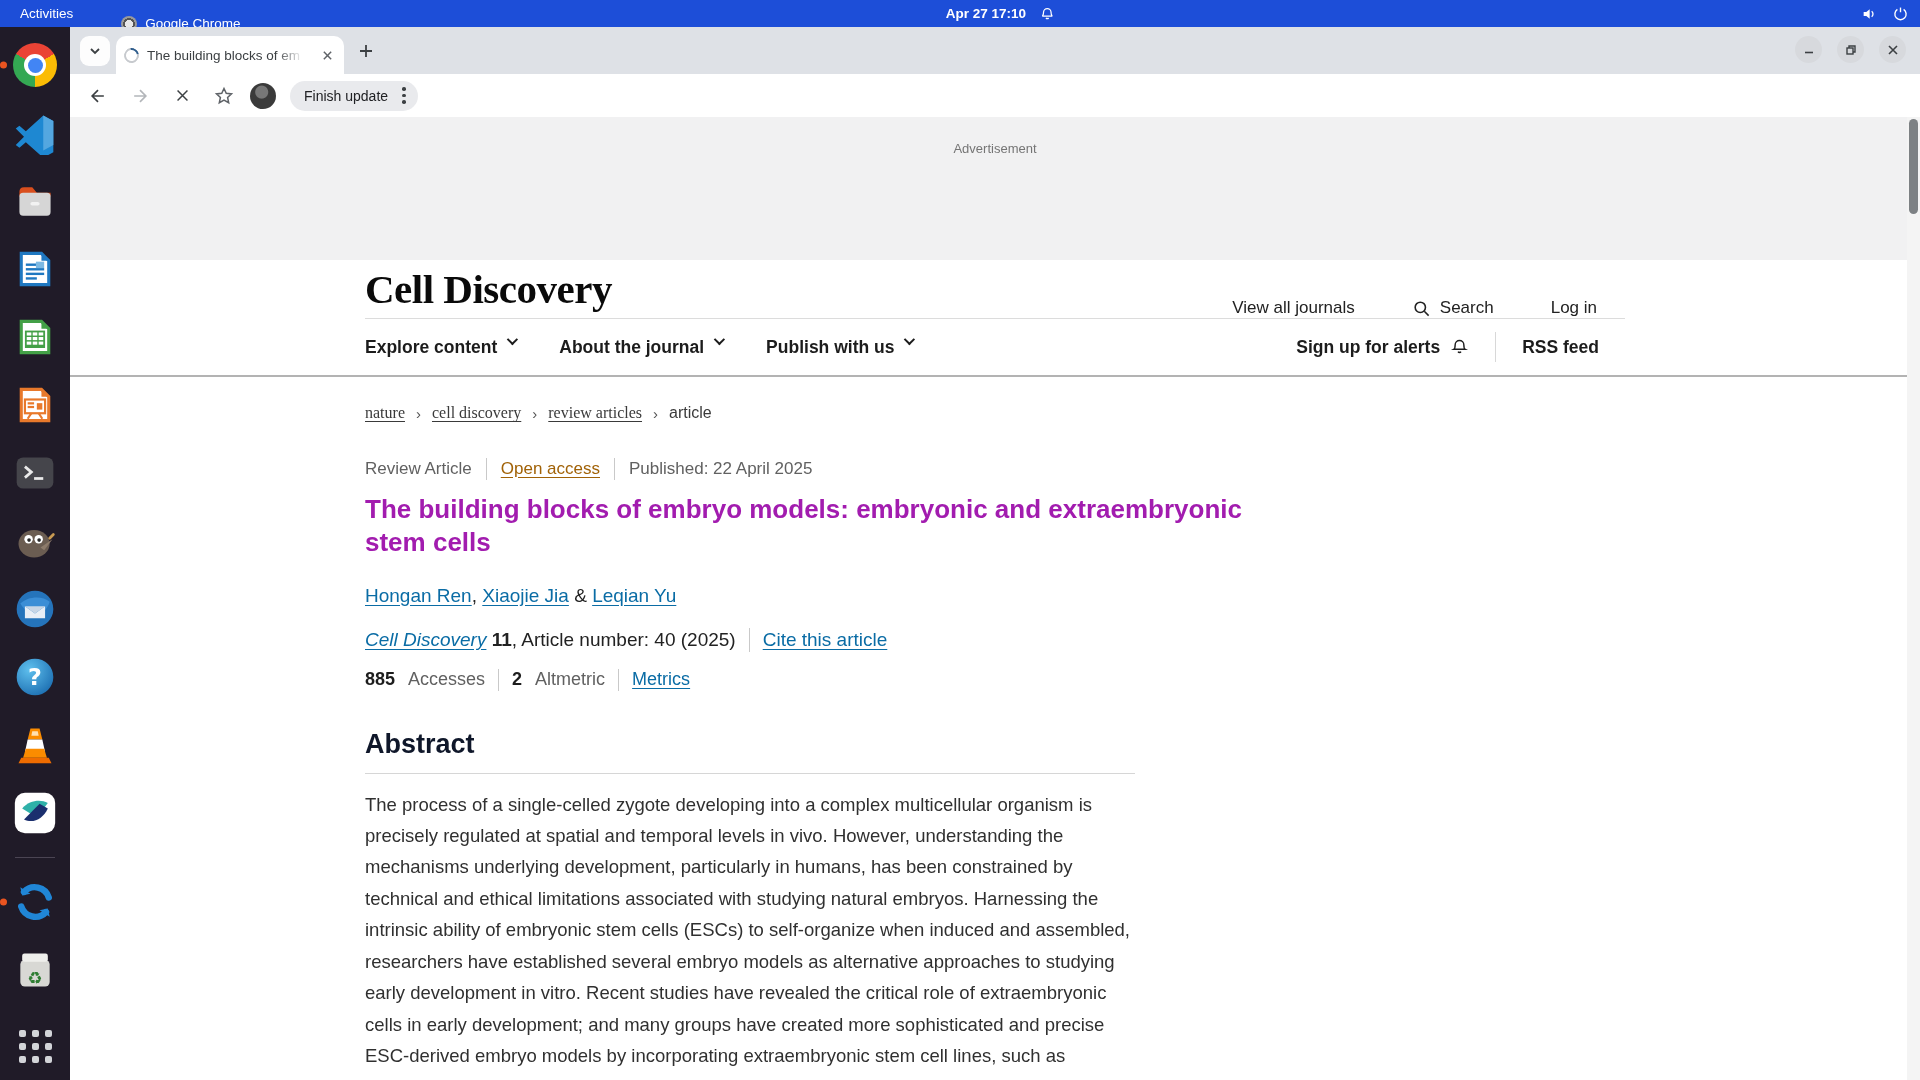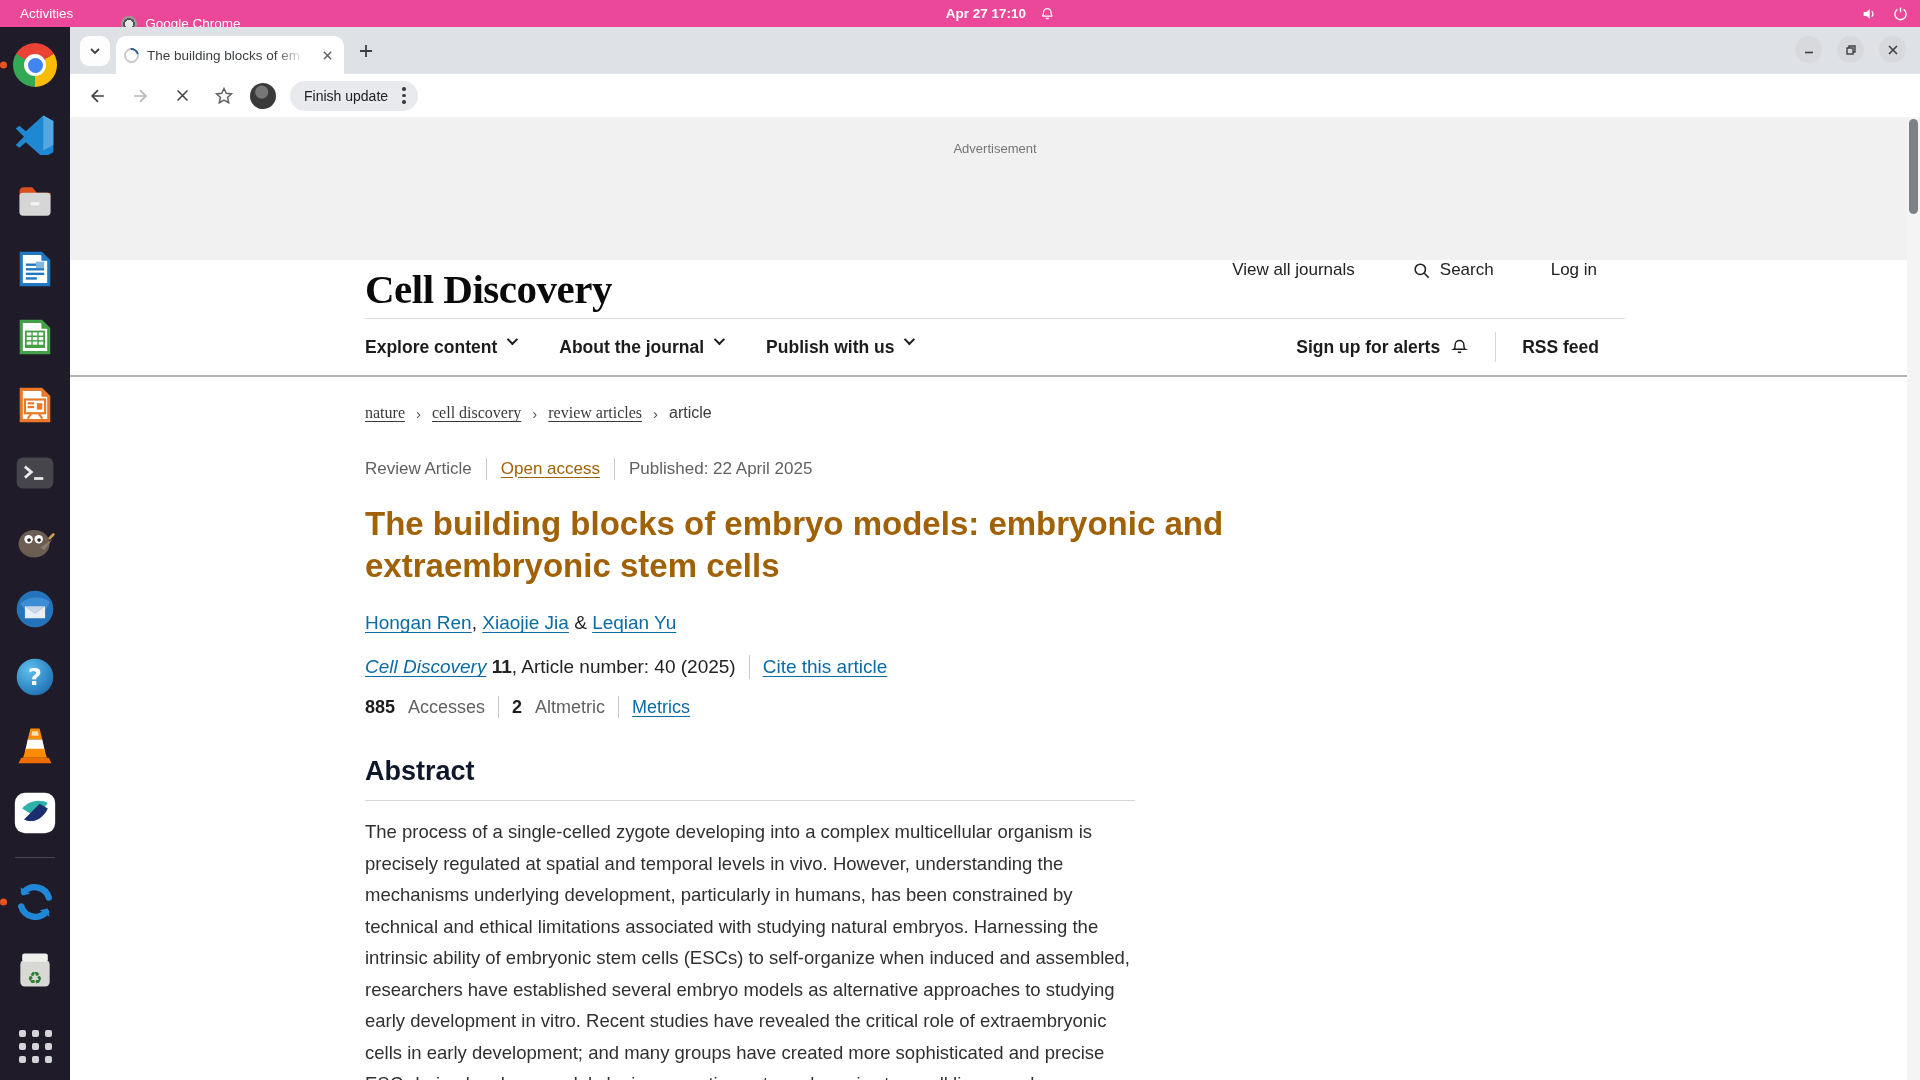--- a/index.html
+++ b/index.html
@@ -1,21 +1,21 @@
 <!DOCTYPE html>
 <html><head>
 <meta charset="utf-8">
 <style>
   * { margin:0; padding:0; box-sizing:border-box; }
   html,body { width:1920px; height:1080px; overflow:hidden; background:#000;
     font-family:"Liberation Sans","DejaVu Sans",sans-serif; }
 
   
   .topbar { position:absolute; left:0; top:0; width:1920px; height:27px;
-    background:#ec4899; color:#fff; display:flex; align-items:center; font-size:13.5px; }
+    background:#1d4ed8; color:#fff; display:flex; align-items:center; font-size:13.5px; }
   .topbar .activities { padding:0 20px; height:100%; display:flex; align-items:center; }
   .topbar .appgroup { display:flex; align-items:center; gap:8px; margin-left:28px;margin-top:20px; }
   .mini-chrome { width:16px; height:16px; border-radius:50%;
     background:radial-gradient(circle at 50% 50%, #e8e8e8 0 4px, #555 4px 6px, #9a9a9a 6px 8px); }
   .topbar .clockgroup { position:absolute; left:50%; transform:translateX(-13%);
     display:flex; align-items:center; gap:14px; font-weight:700; }
   .topbar .rightgroup { position:absolute; right:12px; display:flex; align-items:center; gap:16px; }
   .topbar svg { display:block; }
 
   
@@ -81,21 +81,21 @@
   .pg-thumb { position:absolute; right:2px; top:2px; width:9px; height:95px;
     border-radius:5px; background:#7d8184; }
 
   .adband { height:143px; background:#f1f1f2; text-align:center; padding-top:24px; }
   .adlabel { font-size:13px; color:#757575; }
 
   .container { width:1260px; margin:0 auto; }
   .hdr-row { height:59px; display:flex; align-items:center; border-bottom:1px solid #dcdcdc; }
   .logo { font-family:"Liberation Serif","DejaVu Serif",serif; font-weight:700;
     font-size:41px; color:#0a0a0a; letter-spacing:-0.5px; }
-  .hdr-links { margin-left:auto; display:flex; align-items:flex-start; height:100%; }
+  .hdr-links { margin-left:auto; display:flex; align-items:flex-end; height:100%; }
   .hdr-link { display:flex; align-items:center; gap:9px; padding:0 28px; font-size:17px; color:#222; }
   .vdiv { width:1px; background:#d8d8d8; }
 
   .nav-row { height:56px; display:flex; align-items:center; }
   .nav-row-outer { border-bottom:2px solid #b3b3b3; }
   .nav-left { display:flex; gap:44px; }
   .nav-item { display:flex; gap:10px; font-size:17.5px; font-weight:700; color:#1c1c1c; }
   .chev { width:8px; height:8px; border-right:2.2px solid #1c1c1c; border-bottom:2.2px solid #1c1c1c;
     transform:rotate(45deg) translateY(-2px); }
   .nav-right { margin-left:auto; display:flex; align-items:center; }
@@ -105,22 +105,22 @@
   .content { padding-top:27px; }
   .crumbs { display:flex; align-items:center; gap:11px; font-size:16px; }
   .crumb-link { color:#3a3a3a; text-decoration:underline; text-underline-offset:3px;font-family:Liberation Serif, serif; }
   .crumb-cur { color:#3a3a3a; }
   .crumb-sep { color:#555; font-size:15px; }
 
   .metaline { margin-top:36px; display:flex; align-items:center; gap:14px; font-size:17px; color:#616161; }
   .metaline .vbar { width:1px; height:22px; background:#c9c9c9; }
   .openaccess { color:#a16207; text-decoration:underline; text-underline-offset:3px; }
 
-  .title { margin-top:23px; max-width:900px; font-size:33px; line-height:1.28;
-    font-weight:700; color:#a16207; }
+  .title { margin-top:13px; max-width:900px; font-size:26px; line-height:1.28;
+    font-weight:700; color:#a21caf; }
 
   .authors { margin-top:25px; font-size:19px; color:#222; }
   a.blue { color:#0a6ca5; text-decoration:underline; text-underline-offset:3px; }
 
   .jline { margin-top:21px; display:flex; align-items:center; gap:13px; font-size:19px; color:#222; }
   .jname { font-style:italic; }
   .jvol { font-weight:700; }
   .jline .vbar { width:1px; height:24px; background:#c9c9c9; }
 
   .mline { margin-top:17px; display:flex; align-items:center; gap:13px; font-size:18px; color:#616161; }

